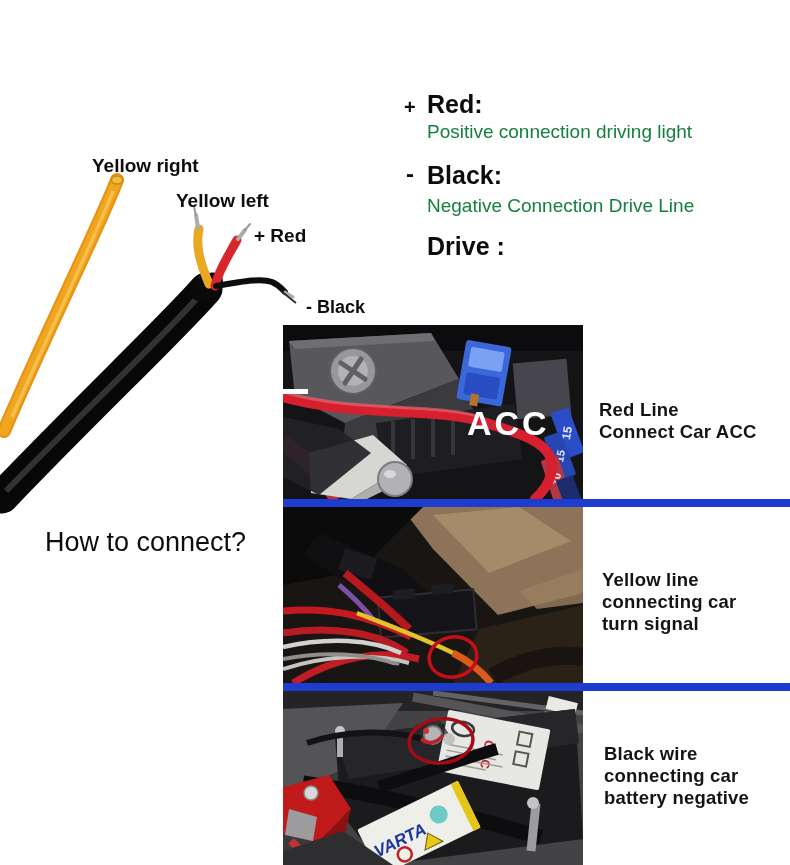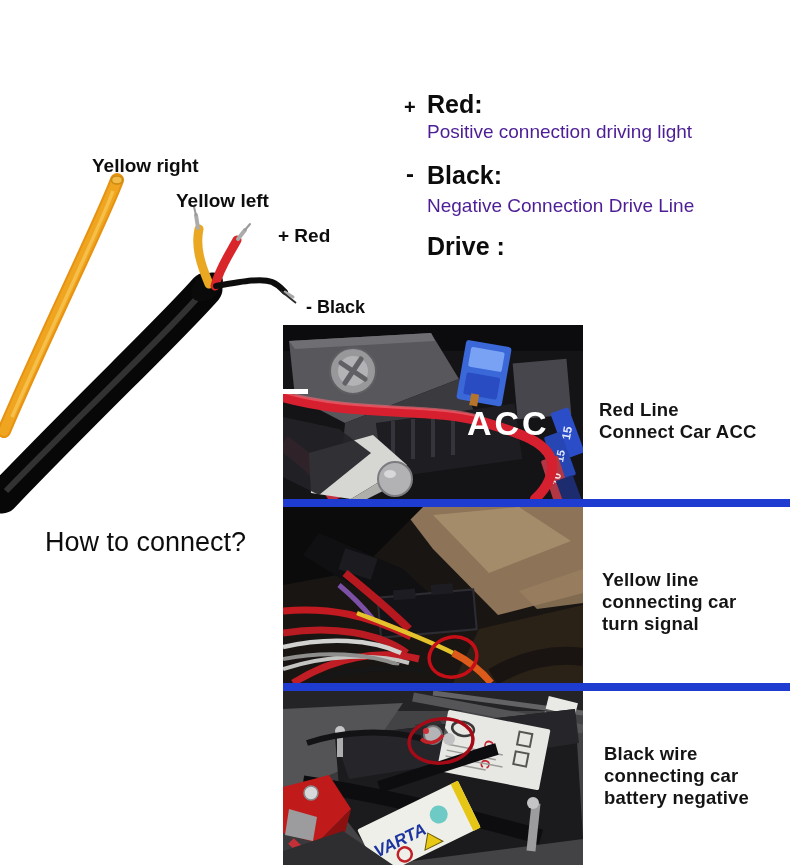--- a/index.html
+++ b/index.html
@@ -2,21 +2,21 @@
 <html><head>
 <meta charset="utf-8">
 <style>
   html,body{margin:0;padding:0;background:#ffffff;}
   .canvas{position:relative;width:790px;height:865px;background:#ffffff;overflow:hidden;
           font-family:"Liberation Sans",sans-serif;color:#111;}
   .abs{position:absolute;}
   .wire-label{font-weight:bold;font-size:19px;color:#0d0d0d;white-space:nowrap;}
   .legend-prefix{font-weight:bold;color:#0c0c0c;white-space:nowrap;}
   .legend-title{font-weight:bold;font-size:25px;color:#0c0c0c;white-space:nowrap;}
-  .legend-desc{font-size:19px;color:#4c1d95;white-space:nowrap;}
+  .legend-desc{font-size:19px;color:#15803d;white-space:nowrap;}
   .question{font-size:27px;color:#0d0d0d;white-space:nowrap;}
   .section-header{font-weight:bold;font-size:19.5px;color:#e87d15;white-space:nowrap;}
   .step-caption{font-weight:bold;font-size:18.5px;line-height:22px;letter-spacing:.2px;
                 color:#141414;white-space:pre-line;}
   .divider{background:#1e3cd0;}
   svg{display:block;}
 </style>
 </head>
 <body>
 
@@ -41,21 +41,21 @@
     <path d="M238,94 L245,85" stroke="#ababab" stroke-width="4" stroke-linecap="round"></path>
     <path d="M245,85 L250,79" stroke="#9a9a9a" stroke-width="2" stroke-linecap="round"></path>
 
     <path d="M216,141 C245,136 262,133 272,137 C279,140 282,144 285,147" stroke="#0d0d0d" stroke-width="6" fill="none" stroke-linecap="round"></path>
     <path d="M285,147 L293,152" stroke="#a8a8a8" stroke-width="3" stroke-linecap="round"></path>
     <path d="M281,146 L296,158" stroke="#2a2a2a" stroke-width="1.8"></path>
   </svg>
 
   <div class="abs wire-label" style="left:92px;top:155px;">Yellow right</div>
   <div class="abs wire-label" style="left:176px;top:190px;">Yellow left</div>
-  <div class="abs wire-label" style="left:254px;top:225px;margin-left:24px;">+ Red</div>
+  <div class="abs wire-label" style="left:254px;top:225px;">+ Red</div>
   <div class="abs wire-label" style="left:293px;top:297px;font-size:18px;margin-left:13px;">- Black</div>
 
   <div class="abs legend-prefix" style="left:404px;top:96px;font-size:20px;">+</div>
   <div class="abs legend-title" style="left:427px;top:90px;">Red:</div>
   <div class="abs legend-desc" style="left:427px;top:121px;">Positive connection driving light</div>
 
   <div class="abs legend-prefix" style="left:406px;top:160px;font-size:24px;">-</div>
   <div class="abs legend-title" style="left:427px;top:161px;">Black:</div>
   <div class="abs legend-desc" style="left:427px;top:195px;">Negative Connection Drive Line</div>
 

